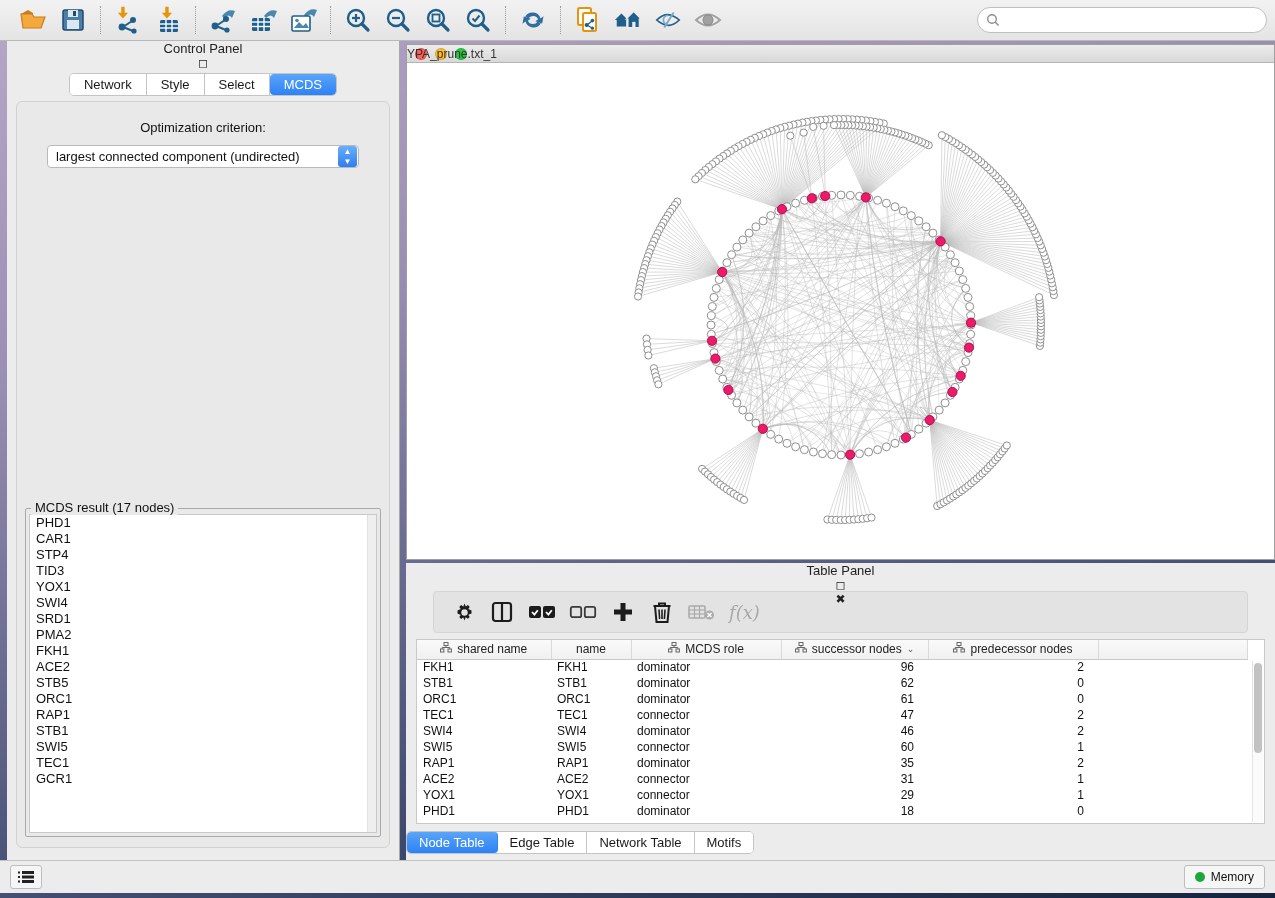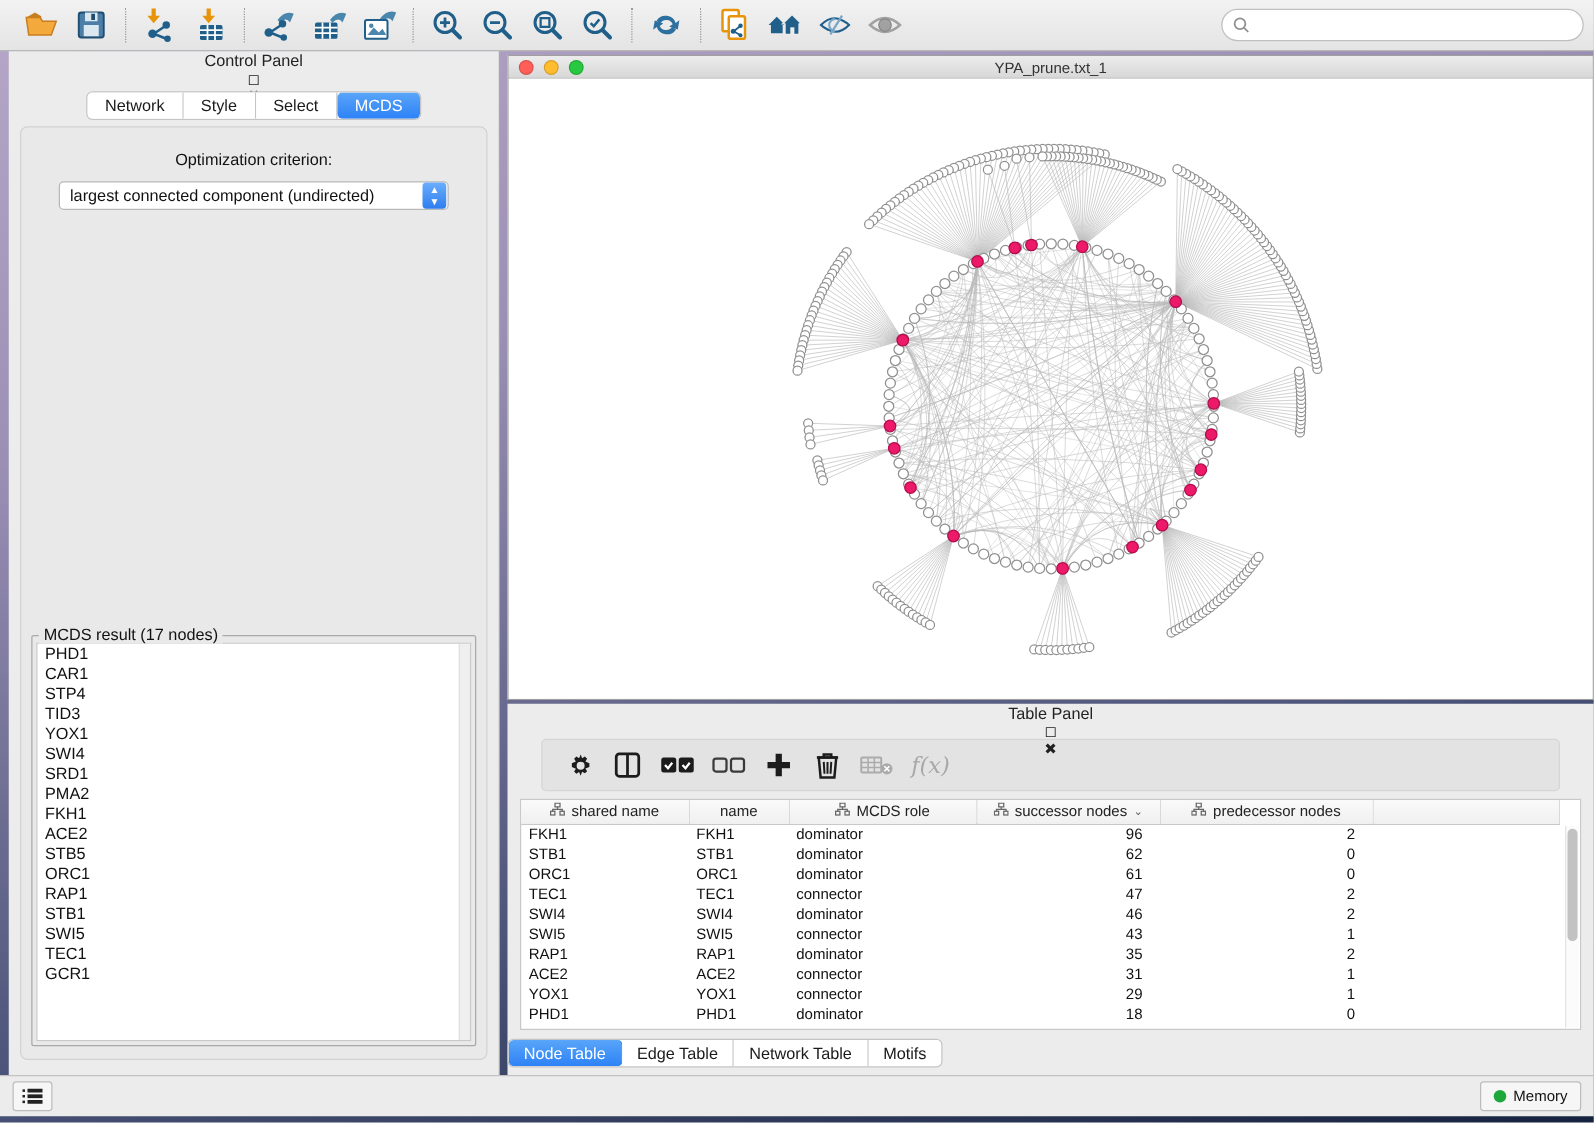--- a/index.html
+++ b/index.html
@@ -57,21 +57,21 @@
   .result-list .scrolltrack { position:absolute; top:0; right:0; width:9px; bottom:0; background:#efefef; border-left:1px solid #e0e0e0; }
   .result-item { padding:0 6px; line-height:16px; }
 
   
   .net-window { position:absolute; left:406px; top:44px; width:869px; height:516px;
     background:#fff; border:1px solid #9f9f9f; }
   .net-titlebar { height:18px; background:linear-gradient(#ececec,#d8d8d8);
     border-bottom:1px solid #b5b5b5; display:flex; align-items:center; position:relative; }
   .lights { display:flex; gap:8px; margin-left:8px; }
   .light { width:12px; height:12px; border-radius:50%; }
-  .net-title { position:absolute; left:0; right:0; text-align:center; font-size:12px; color:#333; }
+  .net-title { position:absolute; left:0; right:0; font-size:12px; color:#333; }
   .net-canvas { position:absolute; left:0; top:18px; right:0; bottom:0; background:#fff; overflow:hidden; }
 
   
   .table-panel { position:absolute; left:406px; top:563px; width:869px; height:297px; background:#ececec; }
   .tp-header { height:24px; display:flex; align-items:center; padding:0 12px;flex-direction:column; }
   .tp-toolbar { margin:4px 27px 0; height:42px; background:#e3e3e3; border:1px solid #d5d5d5;
     border-radius:4px; display:flex; align-items:center; gap:13px; padding:0 16px; }
   .tp-tool { display:flex; align-items:center; justify-content:center; min-width:26px; height:26px; }
   .fx { font-family:"DejaVu Serif", serif; font-style:italic; font-size:18px; color:#a8a8a8; }
 
@@ -1350,21 +1350,21 @@
             <td>SWI4</td>
             <td>dominator</td>
             <td class="num">46</td>
             <td class="num">2</td>
             <td></td>
           </tr>
           <tr>
             <td>SWI5</td>
             <td>SWI5</td>
             <td>connector</td>
-            <td class="num">43</td>
+            <td class="num">60</td>
             <td class="num">1</td>
             <td></td>
           </tr>
           <tr>
             <td>RAP1</td>
             <td>RAP1</td>
             <td>dominator</td>
             <td class="num">35</td>
             <td class="num">2</td>
             <td></td>

